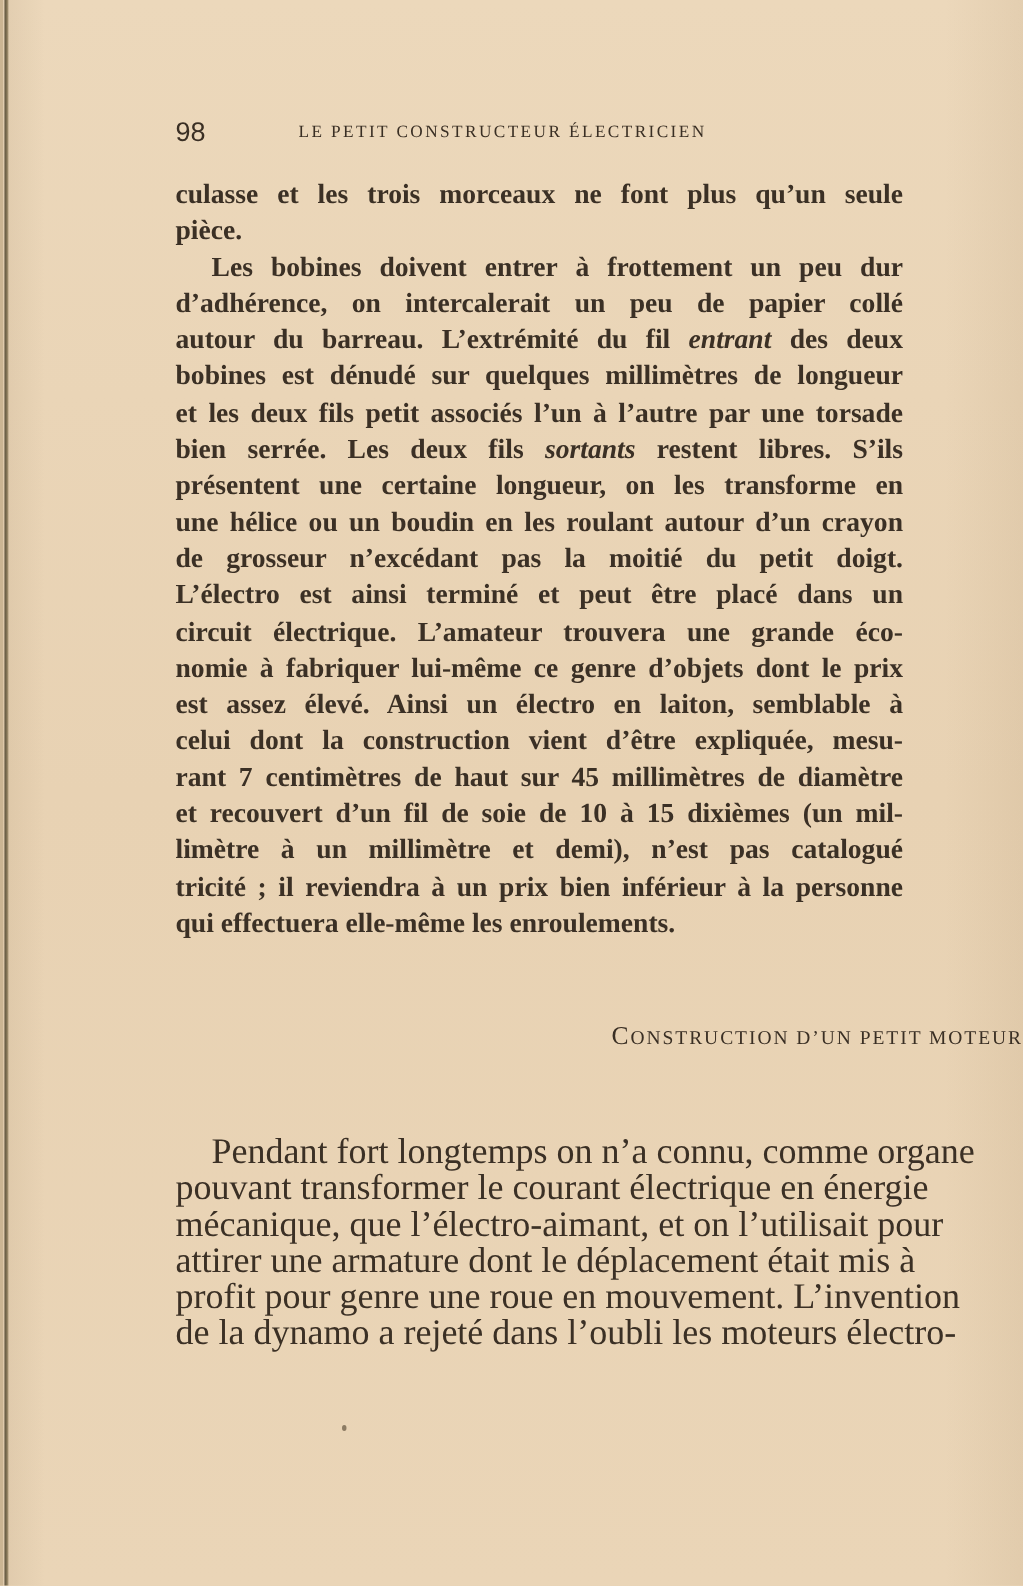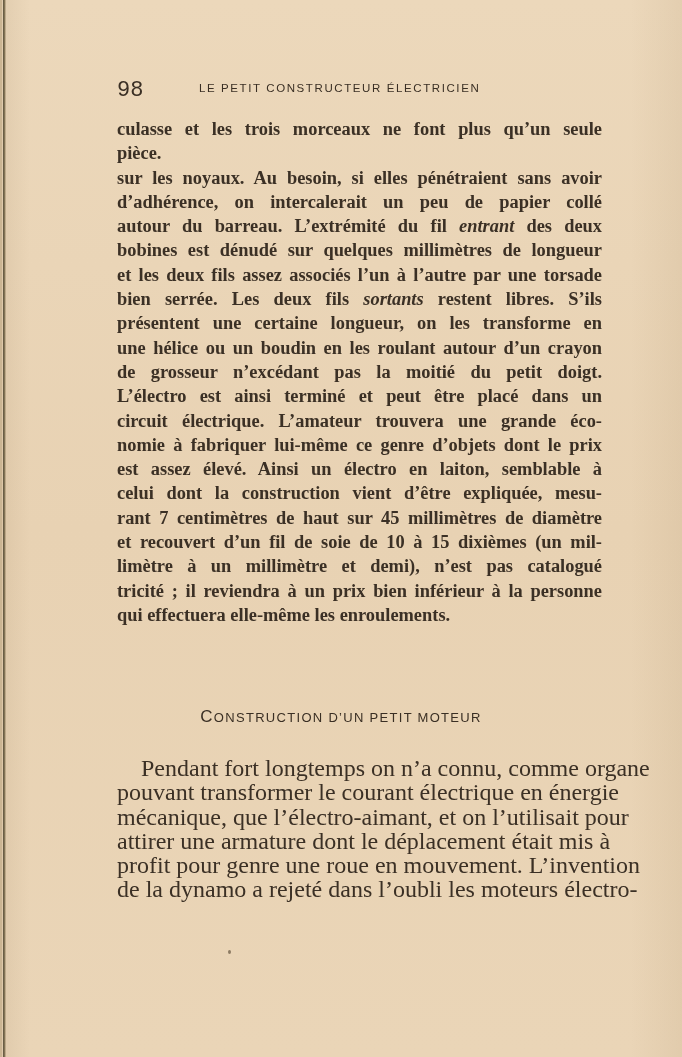--- a/index.html
+++ b/index.html
@@ -38,28 +38,28 @@
     .header {
       position: absolute;
       left: 117px;
       top: 78px;
       width: 500px;
       height: 22px;
     }
     .page-number {
       position: absolute;
       left: 0; top: 0;
-      font-family: Liberation Mono, monospace;
-      font-size: 22px;
+      font-family: Liberation Sans, sans-serif;
+      font-size: 18px;
       color: #3a2f24;
     }
     .running-title {
       position: absolute;
       left: 82px; top: 4px;
-      font-family: Liberation Sans, sans-serif;
+      font-family: Liberation Serif, serif;
       font-size: 11.5px;
       letter-spacing: 1.6px;
       color: #3a2f24;
     }
     .body-text {
       position: absolute;
       left: 117px;
       top: 117px;
       width: 485px;
       font-family: "Liberation Serif", serif;
@@ -77,23 +77,23 @@
     }
     .line.last {
       text-align-last: left;
     }
     .line.indent {
       padding-left: 24px;
     }
     .section-title {
       position: absolute;
       left: 0; width: 682px;
-      top: 707px;
-      text-align: center;
-      font-family: Liberation Sans, sans-serif;
+      top: 681px;
+      text-align: right;
+      font-family: Liberation Serif, serif;
       font-size: 13px;
       letter-spacing: 1.3px;
       color: #3a2f24;
     }
     .section-title .cap { font-size: 17px; }
     .body-text2 {
       position: absolute;
       left: 117px;
       top: 756px;
       width: 485px;
@@ -121,25 +121,25 @@
     <span class="page-number">98</span>
     <span class="running-title">LE PETIT CONSTRUCTEUR ÉLECTRICIEN</span>
   </div>
 
   <div class="body-text">
     <div>
       <span class="line">culasse et les trois morceaux ne font plus qu’un seule</span>
       <span class="line last">pièce.</span>
     </div>
     <div>
-      <span class="line">sur les noyaux. Au besoin, si elles pénétraient sans avoir</span>
+      <span class="line indent">Les bobines doivent entrer à frottement un peu dur</span>
       <span class="line">d’adhérence, on intercalerait un peu de papier collé</span>
       <span class="line"><span>autour du barreau. L’extrémité du fil </span><em>entrant</em><span> des deux</span></span>
       <span class="line">bobines est dénudé sur quelques millimètres de longueur</span>
-      <span class="line">et les deux fils assez associés l’un à l’autre par une torsade</span>
+      <span class="line">et les deux fils petit associés l’un à l’autre par une torsade</span>
       <span class="line"><span>bien serrée. Les deux fils </span><em>sortants</em><span> restent libres. S’ils</span></span>
       <span class="line">présentent une certaine longueur, on les transforme en</span>
       <span class="line">une hélice ou un boudin en les roulant autour d’un crayon</span>
       <span class="line">de grosseur n’excédant pas la moitié du petit doigt.</span>
       <span class="line">L’électro est ainsi terminé et peut être placé dans un</span>
       <span class="line">circuit électrique. L’amateur trouvera une grande éco-</span>
       <span class="line">nomie à fabriquer lui-même ce genre d’objets dont le prix</span>
       <span class="line">est assez élevé. Ainsi un électro en laiton, semblable à</span>
       <span class="line">celui dont la construction vient d’être expliquée, mesu-</span>
       <span class="line">rant 7 centimètres de haut sur 45 millimètres de diamètre</span>

